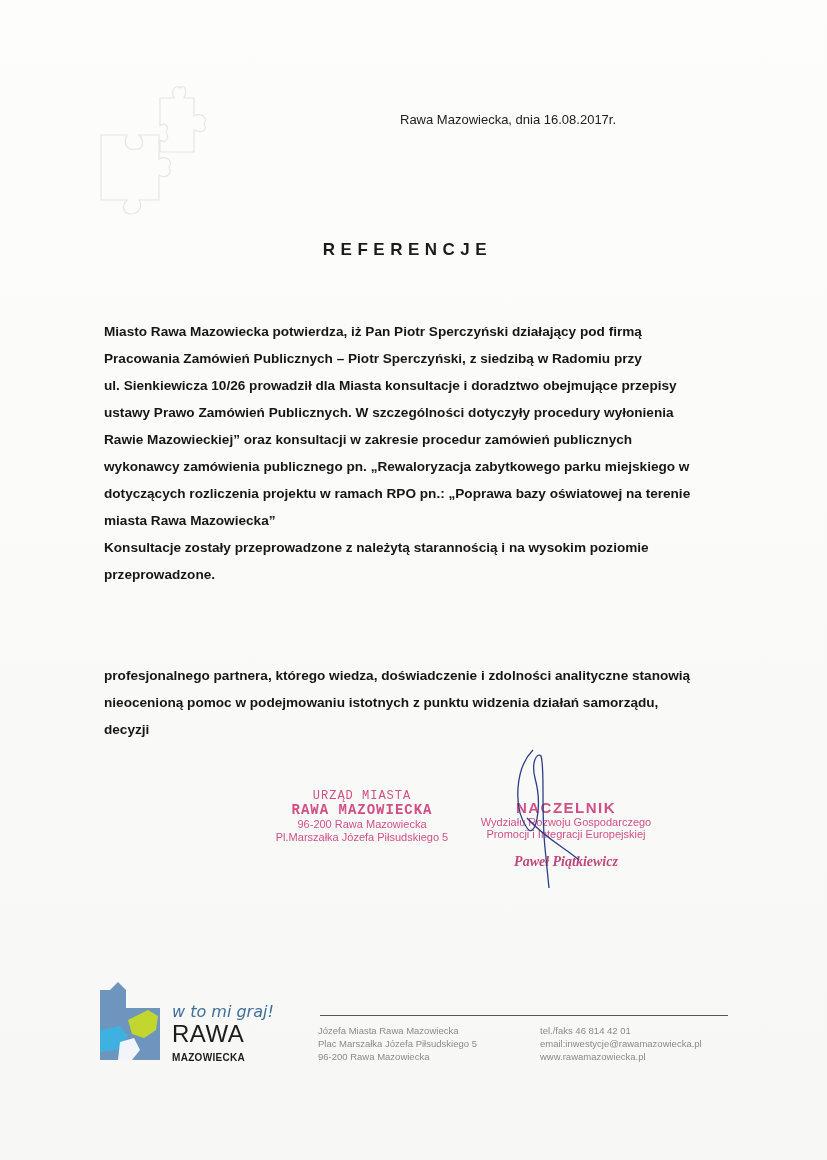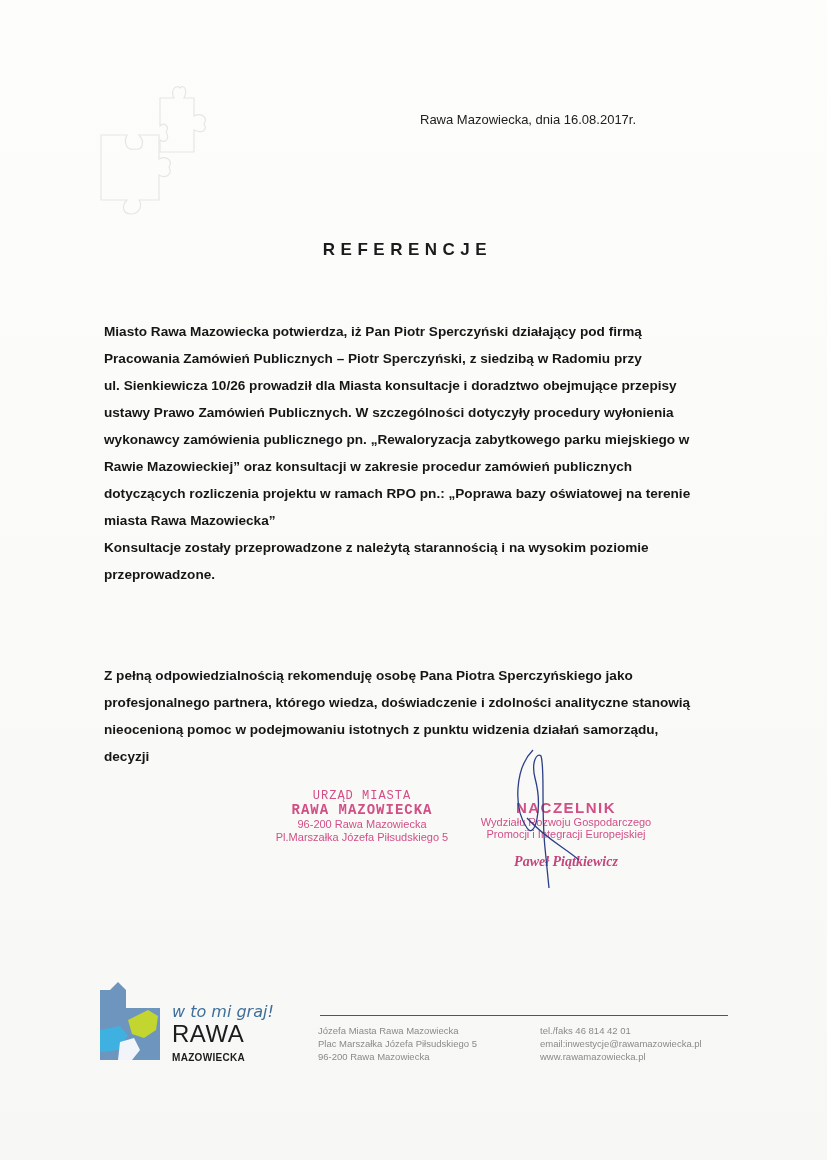--- a/index.html
+++ b/index.html
@@ -2,21 +2,21 @@
 <html><head>
 <meta charset="utf-8">
 <style>
   html, body { margin:0; padding:0; }
   body {
     width:827px; height:1160px; background:#fbfbfa; position:relative; overflow:hidden;
     font-family:"Liberation Sans", sans-serif; color:#1a1a1a;
   }
   .page { position:absolute; inset:0; background:linear-gradient(180deg,#fdfdfc 0%,#f7f7f5 100%); }
   .puzzle { position:absolute; left:95px; top:60px; width:120px; height:170px; }
-  .date { position:absolute; left:420px; top:112px; font-size:13px; color:#202020; }
+  .date { position:absolute; left:400px; top:112px; font-size:13px; color:#202020; }
   .title { position:absolute; left:0; width:827px; top:240px; text-align:center;
     font-size:17px; font-weight:bold; letter-spacing:5.5px; color:#1b1b1b; padding-left:4px; }
   .title span { margin-left:-20px; }
   .body-text { position:absolute; left:104px; width:640px; font-size:13.6px; font-weight:bold; line-height:27px; color:#161616; }
   .p1 { top:318px; }
   .p2 { top:662px; }
   .line { white-space:nowrap; display:block; }
   .stamp1 { position:absolute; left:262px; top:790px; width:200px; text-align:center; color:#d24f86; }
   .stamp1 .s1 { font-size:12px; letter-spacing:1px; line-height:13px;font-family:Liberation Mono, monospace; }
   .stamp1 .s2 { font-size:14px; font-weight:bold; letter-spacing:1px; line-height:15px;font-family:Liberation Mono, monospace; }
@@ -49,30 +49,29 @@
 
   <div class="date">Rawa Mazowiecka, dnia  16.08.2017r.</div>
 
   <div class="title"><span>REFERENCJE</span></div>
 
   <div class="body-text p1">
     <span class="line">Miasto  Rawa Mazowiecka potwierdza, iż  Pan Piotr Sperczyński   działający pod firmą</span>
     <span class="line">Pracowania Zamówień Publicznych – Piotr Sperczyński,    z siedzibą w Radomiu przy</span>
     <span class="line">ul. Sienkiewicza 10/26  prowadził dla Miasta  konsultacje  i doradztwo obejmujące przepisy</span>
     <span class="line">ustawy Prawo Zamówień Publicznych. W szczególności  dotyczyły  procedury wyłonienia</span>
+    <span class="line">Rawie Mazowieckiej” oraz konsultacji w zakresie procedur zamówień publicznych</span>
     <span class="line">wykonawcy  zamówienia publicznego pn. „Rewaloryzacja zabytkowego parku miejskiego w</span>
-    <span class="line">Rawie Mazowieckiej” oraz konsultacji w zakresie procedur zamówień publicznych</span>
     <span class="line">dotyczących rozliczenia projektu w ramach RPO pn.: „Poprawa bazy oświatowej na terenie</span>
     <span class="line">miasta Rawa Mazowiecka”</span>
     <span class="line">Konsultacje zostały przeprowadzone z należytą starannością i na wysokim poziomie</span>
     <span class="line">przeprowadzone.</span>
   </div>
 
   <div class="body-text p2">
-    <span class="line">Z pełną odpowiedzialnością rekomenduję osobę Pana Piotra Sperczyńskiego jako</span>
     <span class="line">profesjonalnego partnera, którego wiedza, doświadczenie i zdolności analityczne stanowią</span>
     <span class="line">nieocenioną pomoc w podejmowaniu istotnych z punktu widzenia działań samorządu,</span>
     <span class="line">decyzji</span>
   </div>
 
   <div class="stamp1">
     <div class="s1">URZĄD MIASTA</div>
     <div class="s2">RAWA MAZOWIECKA</div>
     <div class="s3">96-200 Rawa Mazowiecka</div>
     <div class="s3">Pl.Marszałka Józefa Piłsudskiego 5</div>

